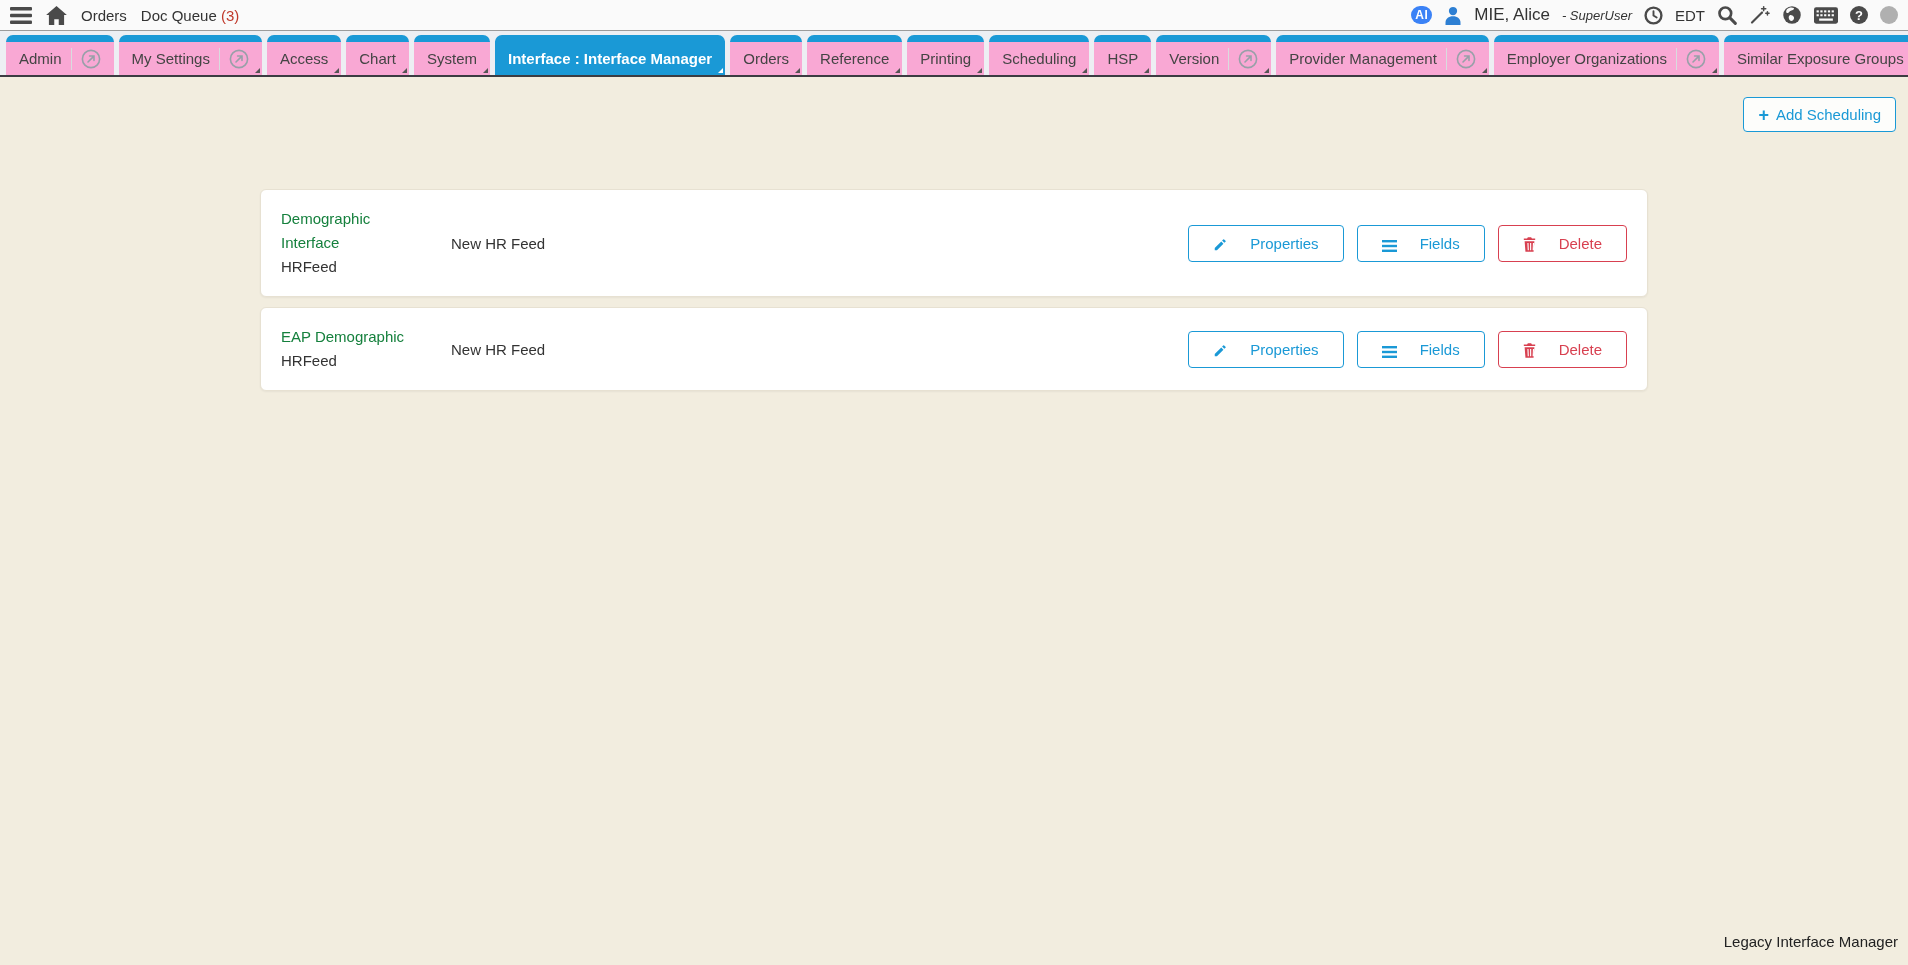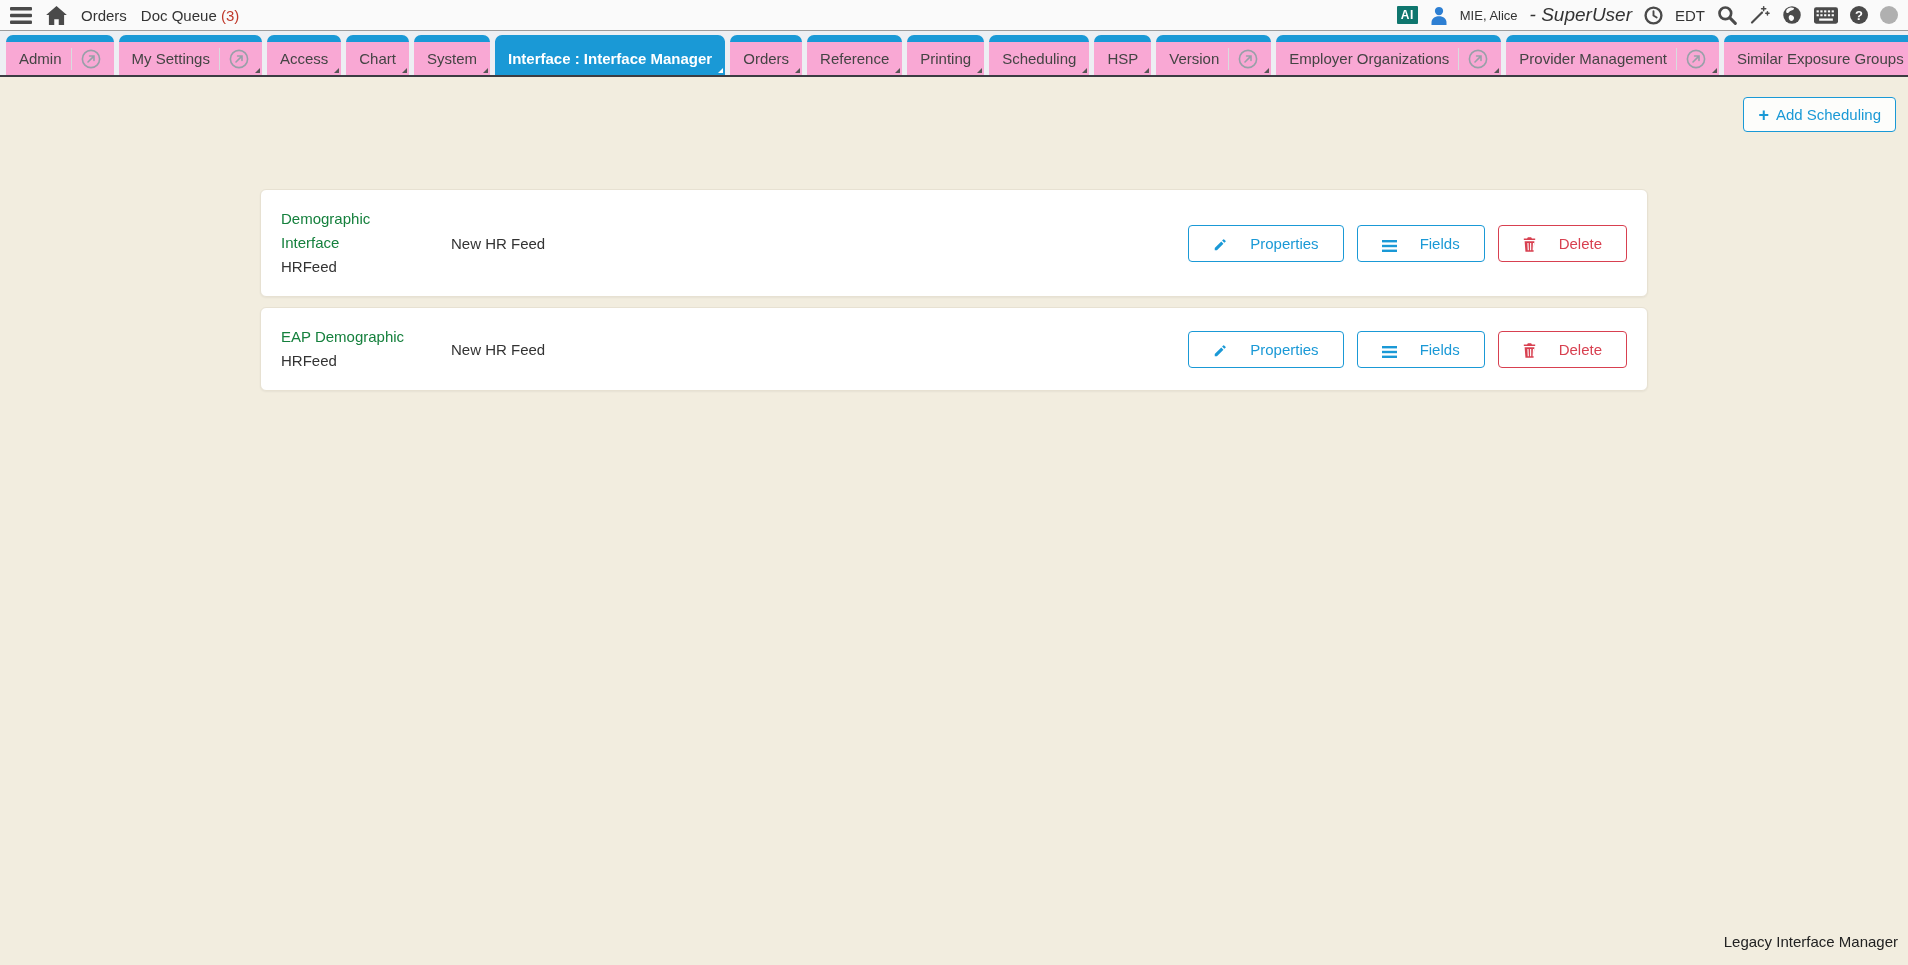--- a/index.html
+++ b/index.html
@@ -16,24 +16,24 @@
   body{font-family:"Liberation Sans","DejaVu Sans",sans-serif;background:var(--content-bg);color:#333;}
 
   
   .topbar{height:31px;background:#fafafa;border-bottom:1px solid #9b9b9b;
           display:flex;align-items:center;justify-content:space-between;padding:0 10px;}
   .tb-group{display:flex;align-items:center;gap:14px;}
   .tb-group.right{gap:12px;}
   .tb-btn{display:flex;align-items:center;cursor:pointer;background:none;border:none;}
   .tb-link{font-size:15px;color:#333;cursor:pointer;}
   .tb-badge{color:var(--badge-red);}
-  .ai-badge{background:#0f766e;color:#fff;font-weight:bold;font-size:12px;
-            padding:2px 4px;border-radius:1px;letter-spacing:.5px;}
-  .user-name{font-size:13px;color:#333;}
-  .user-role{font-size:19px;color:#333;font-style:italic;}
+  .ai-badge{background:#3b82f6;color:#fff;font-weight:bold;font-size:12px;
+            padding:2px 4px;border-radius:9px;letter-spacing:.5px;}
+  .user-name{font-size:17px;color:#333;}
+  .user-role{font-size:13px;color:#333;font-style:italic;}
   .tz-label{font-size:15px;color:#333;}
   .icon{display:inline-flex;align-items:center;justify-content:center;}
   .help-circle{width:18px;height:18px;border-radius:50%;background:#4a4a4a;color:#fff;
                font-weight:bold;font-size:13px;display:flex;align-items:center;justify-content:center;}
   .status-circle{width:18px;height:18px;border-radius:50%;background:#b0b0b0;display:inline-block;}
 
   
   .tabbar{height:46px;background:#edeff3;border-bottom:2px solid #3c3c42;
           display:flex;align-items:flex-end;padding:0 6px;gap:5px;
           overflow:hidden;white-space:nowrap;}
@@ -233,32 +233,32 @@
       <span class="tab-sep"></span>
       <span class="ext-icon">
         <svg width="20" height="20" viewBox="0 0 20 20">
           <circle cx="10" cy="10" r="8.6" fill="none" stroke="currentColor" stroke-width="1.6"></circle>
           <path d="M7 13l5.4-5.4M8.6 7H13v4.4" fill="none" stroke="currentColor" stroke-width="1.6" stroke-linecap="round"></path>
         </svg>
       </span>
       <span class="corner"></span>
     </div>
     <div class="tab">
+      <span class="tab-label">Provider Management</span>
+      <span class="tab-sep"></span>
+      <span class="ext-icon">
+        <svg width="20" height="20" viewBox="0 0 20 20">
+          <circle cx="10" cy="10" r="8.6" fill="none" stroke="currentColor" stroke-width="1.6"></circle>
+          <path d="M7 13l5.4-5.4M8.6 7H13v4.4" fill="none" stroke="currentColor" stroke-width="1.6" stroke-linecap="round"></path>
+        </svg>
+      </span>
+      <span class="corner"></span>
+    </div>
+    <div class="tab">
       <span class="tab-label">Employer Organizations</span>
-      <span class="tab-sep"></span>
-      <span class="ext-icon">
-        <svg width="20" height="20" viewBox="0 0 20 20">
-          <circle cx="10" cy="10" r="8.6" fill="none" stroke="currentColor" stroke-width="1.6"></circle>
-          <path d="M7 13l5.4-5.4M8.6 7H13v4.4" fill="none" stroke="currentColor" stroke-width="1.6" stroke-linecap="round"></path>
-        </svg>
-      </span>
-      <span class="corner"></span>
-    </div>
-    <div class="tab">
-      <span class="tab-label">Provider Management</span>
       <span class="tab-sep"></span>
       <span class="ext-icon">
         <svg width="20" height="20" viewBox="0 0 20 20">
           <circle cx="10" cy="10" r="8.6" fill="none" stroke="currentColor" stroke-width="1.6"></circle>
           <path d="M7 13l5.4-5.4M8.6 7H13v4.4" fill="none" stroke="currentColor" stroke-width="1.6" stroke-linecap="round"></path>
         </svg>
       </span>
       <span class="corner"></span>
     </div>
     <div class="tab">

